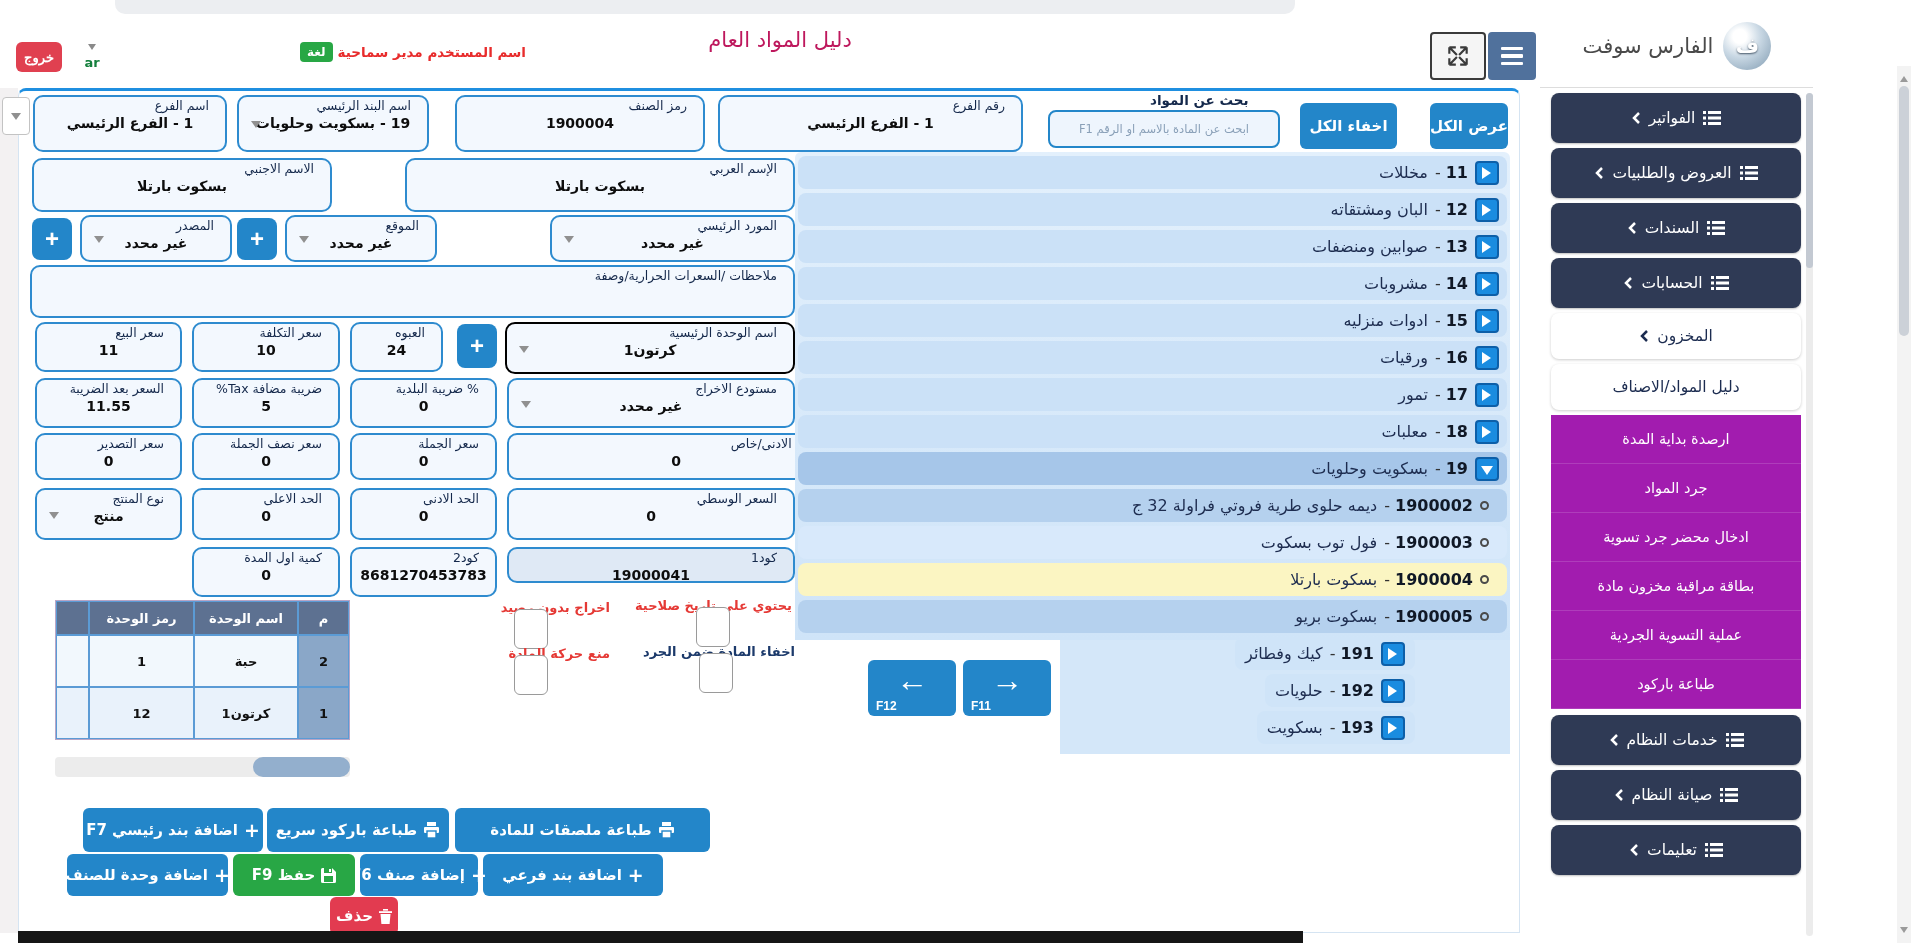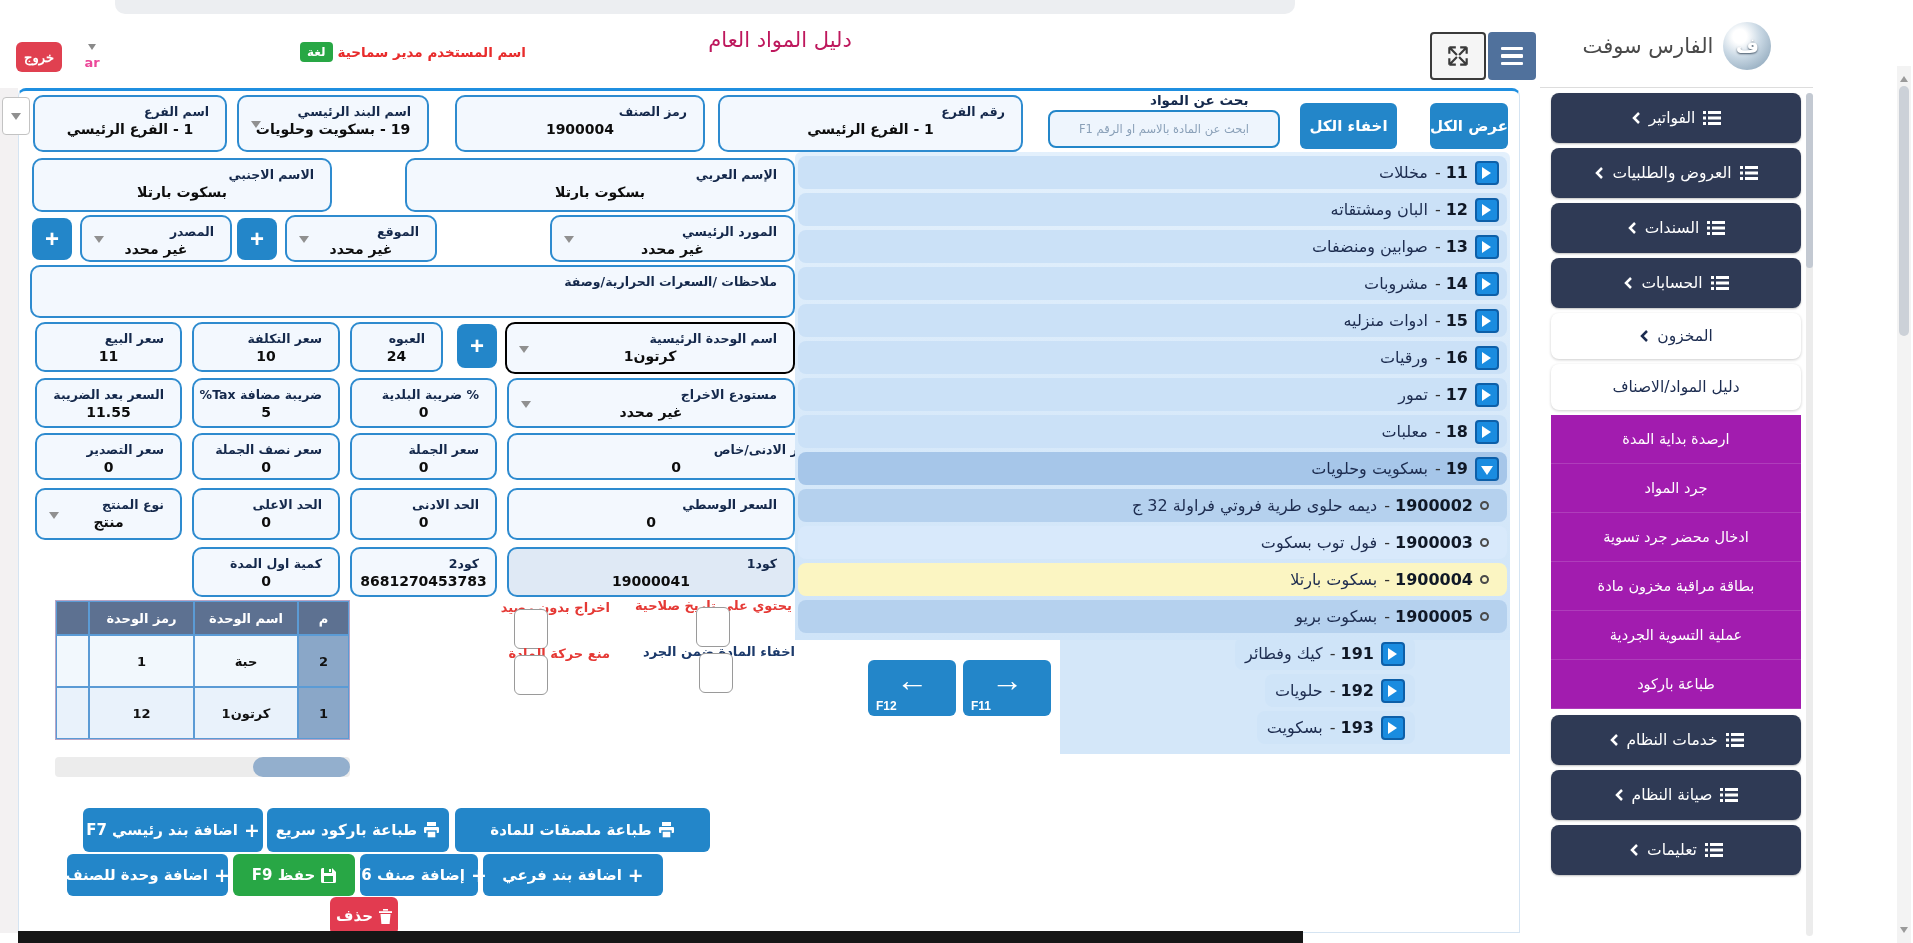--- a/index.html
+++ b/index.html
@@ -4,21 +4,21 @@
 <style>
   * { box-sizing: border-box; margin:0; padding:0; }
   body { font-family:"DejaVu Sans", sans-serif; background:#fff; }
   .page { position:relative; width:1913px; height:943px; overflow:hidden; direction:rtl; background:#fff; }
 
   
   .gray-pill { position:absolute; left:115px; top:0; width:1180px; height:14px; background:#eceef1; border-radius:0 0 10px 10px; }
   .page-title { position:absolute; left:640px; top:28px; width:280px; text-align:center; font-size:21px; color:#be185d; }
   .user-info { position:absolute; left:336px; top:44px; width:190px; font-size:13.5px; font-weight:700; color:#e82c2c; white-space:nowrap; direction:rtl; }
   .lang-badge { position:absolute; left:300px; top:42px; padding:3px 7px; background:#28a745; color:#fff; font-size:12px; font-weight:700; border-radius:4px; }
-  .lang-sel { position:absolute; left:72px; top:44px; width:40px; text-align:center; font-size:13px; font-weight:700; color:#ec4899; cursor:pointer; }
+  .lang-sel { position:absolute; left:72px; top:44px; width:40px; text-align:center; font-size:13px; font-weight:700; color:#15803d; cursor:pointer; }
   .lang-sel .caret { display:block; margin:0 auto 1px; width:0; height:0; border:4px solid transparent; border-top:6px solid #8a8a8a; }
   .logout-btn { position:absolute; left:16px; top:42px; width:46px; height:30px; background:#e04050; color:#fff; font-size:13px; font-weight:700; border:none; border-radius:6px; cursor:pointer; }
   .expand-btn { position:absolute; left:1430px; top:32px; width:56px; height:48px; background:#f5f5f5; border:2px solid #3a3a3a; border-radius:4px; display:flex; align-items:center; justify-content:center; cursor:pointer; }
   .menu-btn { position:absolute; left:1488px; top:32px; width:48px; height:48px; background:#50719c; border:none; border-radius:4px; display:flex; flex-direction:column; gap:4px; align-items:center; justify-content:center; cursor:pointer; }
   .menu-btn i { display:block; width:22px; height:3.5px; background:#fff; border-radius:1px; }
 
   
   .sidebar { position:absolute; left:1540px; top:0; width:273px; height:943px; background:#fff; }
   .brand-row { position:absolute; left:8px; top:14px; width:258px; height:64px; display:flex; align-items:center; justify-content:center; gap:10px; direction:rtl; }
   .brand-logo { width:48px; height:48px; border-radius:50%; background:radial-gradient(circle at 35% 30%, #ffffff 15%, #c9d8e4 45%, #7f9ab0 100%); display:flex; align-items:center; justify-content:center; color:#fff; font-size:20px; font-weight:700; text-shadow:0 1px 2px #456; }
@@ -43,21 +43,21 @@
   .page-scroll .up { top:6px; border-bottom:6px solid #9a9a9a; }
   .page-scroll .down { bottom:6px; border-top:6px solid #9a9a9a; }
   .page-scroll .thumb { position:absolute; left:2px; top:20px; width:10px; height:250px; background:#ccd1d8; border-radius:5px; }
 
   
   .left-strip { position:absolute; left:0; top:88px; width:18px; height:845px; background:#f3f1f2; }
   .main-panel { position:absolute; left:18px; top:88px; width:1502px; height:845px; background:#fff; border:1px solid #d5e4f2; border-top:3px solid #1f8fe0; border-radius:8px 8px 0 0; }
 
   
   .fld { position:absolute; background:#f3f8fe; border:2px solid #2e8bcf; border-radius:10px; cursor:pointer; overflow:hidden; }
-  .fld .lbl { display:block; text-align:right; padding:8px 16px 0 0; font-size:12.5px; font-weight:700; color:#14284b; line-height:1.15; white-space:nowrap; }
+  .fld .lbl { display:block; text-align:right; padding:2px 16px 0 0; font-size:12.5px; font-weight:400; color:#14284b; line-height:1.15; white-space:nowrap; }
   .fld .val { display:block; text-align:center; font-size:14px; font-weight:700; color:#0d0d0d; margin-top:2px; white-space:nowrap; }
   .fld.dd::after { content:""; position:absolute; left:12px; top:45%; border:5px solid transparent; border-top:7px solid #909090; }
   .fld.focus { border-color:#000; }
   .fld.shade { background:#dfe9f5; }
   .stub-select { position:absolute; left:2px; top:97px; width:28px; height:38px; background:#fff; border:1px solid #c3c3c3; border-radius:4px; cursor:pointer; }
   .stub-select::after { content:""; position:absolute; left:8px; top:15px; border:5px solid transparent; border-top:7px solid #909090; }
   .plus-btn { position:absolute; background:#2386c9; border:none; border-radius:8px; color:#fff; cursor:pointer; }
   .plus-btn::before { content:"+"; font-size:24px; font-weight:700; line-height:1; }
 
   
@@ -486,21 +486,21 @@
   </div>
 
   <div class="fld" style="left:192px;top:547px;width:148px;height:50px">
     <span class="lbl">كمية اول المدة</span>
     <span class="val">0</span>
   </div>
   <div class="fld" style="left:350px;top:547px;width:147px;height:50px">
     <span class="lbl">كود2</span>
     <span class="val">8681270453783</span>
   </div>
-  <div class="fld shade" style="left:507px;top:547px;width:288px;height:50px">
+  <div class="fld shade" style="left:507px;top:547px;width:288px;height:36px">
     <span class="lbl">كود1</span>
     <span class="val">19000041</span>
   </div>
 
   <div class="tree-ext"></div>
   <div class="tree">
 
       <div class="trow cat">
         <span class="t-iconbox">
           <span class="t-tri"></span>

